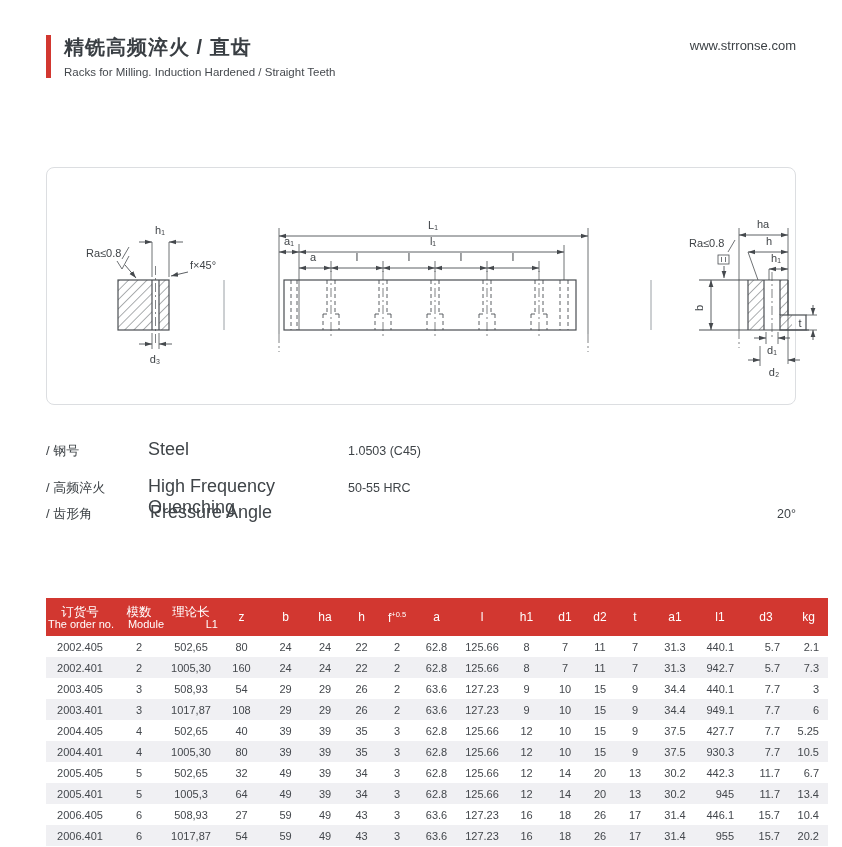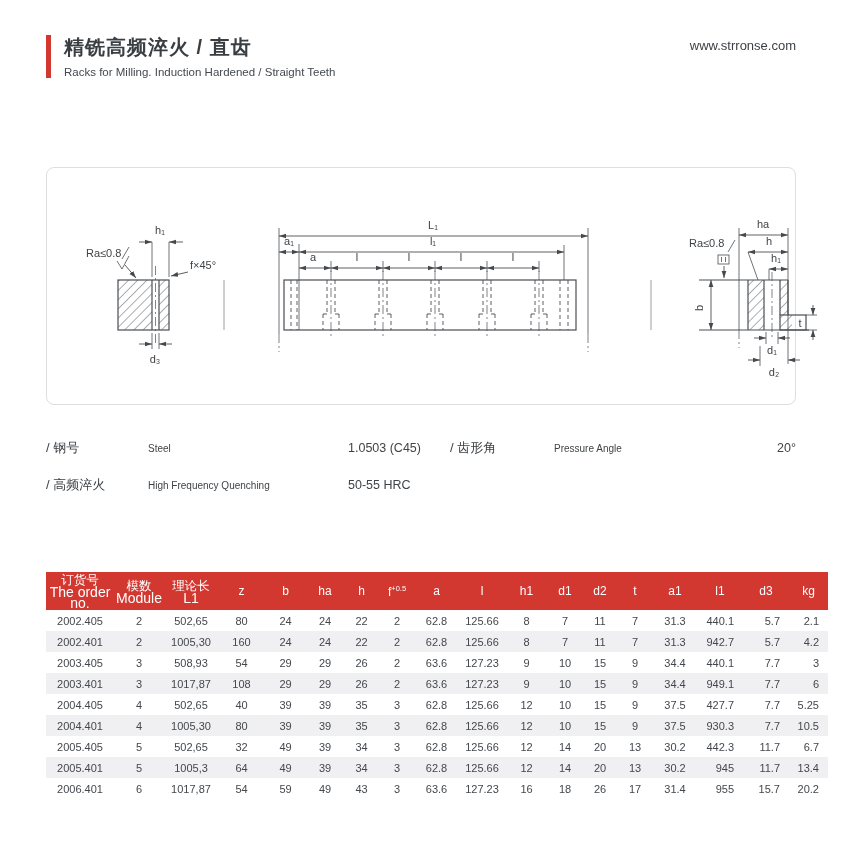--- a/index.html
+++ b/index.html
@@ -25,40 +25,40 @@
   svg { display:block; }
   svg text { font-size:11px; fill:#3f4347; }
   .ln   { stroke:#4a4e52; stroke-width:1.2; fill:none; }
   .thin { stroke:#4a4e52; stroke-width:0.8; fill:none; }
   .dim  { stroke:#4a4e52; stroke-width:0.9; fill:none; }
   .dash { stroke:#4a4e52; stroke-width:0.9; fill:none; stroke-dasharray:4 3; }
   .cl   { stroke:#4a4e52; stroke-width:0.7; fill:none; stroke-dasharray:9 3 2 3; }
   .sep  { stroke:#9aa0a5; stroke-width:1; }
 
   
-  .specs { display:flex; margin-top:34px; }
+  .specs { display:flex; margin-top:34px;flex-direction:column; }
   .spec-col { display:flex; flex-direction:column; gap:11px; }
   .spec-col.left  { width:545px; }
   .spec-col.right { flex:1; }
   .spec-row { display:flex; align-items:baseline; height:26px; }
   .spec-cn  { font-size:13px; width:102px; color:#3c4145; }
-  .spec-en  { font-size:10px; width:200px; }
+  .spec-en  { font-size:18px; width:200px; }
   .spec-val { font-size:12.5px; }
   .spec-col.right .spec-cn { width:96px; }
   .spec-col.right .spec-en { flex:1;margin-left:8px; }
   .spec-col.right .spec-val { text-align:right; min-width:42px; }
 
   
   table { margin-top:70px; width:782px; border-collapse:collapse; table-layout:fixed; }
   thead th {
     background:var(--accent); color:#fff; font-weight:normal;
     font-size:12px; height:38px; vertical-align:middle; text-align:center;
   }
   .th-cn  { font-size:12.5px; line-height:14px; }
-  .th-sub { font-size:14px; line-height:11px; }
+  .th-sub { font-size:11px; line-height:11px;text-align:right; }
   thead sup { font-size:7.5px; vertical-align:super; }
   tbody td { font-size:11px; height:21px; text-align:center; color:#43474c; }
   tbody tr:nth-child(even) { background:var(--row-alt); }
   tbody td:nth-child(n+16) { text-align:right; padding-right:9px; }
 </style>
 </head>
 <body>
 
 <div class="page">
 
@@ -327,21 +327,21 @@
           <td>2</td>
           <td>62.8</td>
           <td>125.66</td>
           <td>8</td>
           <td>7</td>
           <td>11</td>
           <td>7</td>
           <td>31.3</td>
           <td>942.7</td>
           <td>5.7</td>
-          <td>4.2</td>
+          <td>7.3</td>
         </tr>
         <tr>
           <td>2003.405</td>
           <td>3</td>
           <td>508,93</td>
           <td>54</td>
           <td>29</td>
           <td>29</td>
           <td>26</td>
           <td>2</td>
@@ -450,20 +450,40 @@
           <td>12</td>
           <td>14</td>
           <td>20</td>
           <td>13</td>
           <td>30.2</td>
           <td>945</td>
           <td>11.7</td>
           <td>13.4</td>
         </tr>
         <tr>
+          <td>2006.405</td>
+          <td>6</td>
+          <td>508,93</td>
+          <td>27</td>
+          <td>59</td>
+          <td>49</td>
+          <td>43</td>
+          <td>3</td>
+          <td>63.6</td>
+          <td>127.23</td>
+          <td>16</td>
+          <td>18</td>
+          <td>26</td>
+          <td>17</td>
+          <td>31.4</td>
+          <td>446.1</td>
+          <td>15.7</td>
+          <td>10.4</td>
+        </tr>
+        <tr>
           <td>2006.401</td>
           <td>6</td>
           <td>1017,87</td>
           <td>54</td>
           <td>59</td>
           <td>49</td>
           <td>43</td>
           <td>3</td>
           <td>63.6</td>
           <td>127.23</td>

